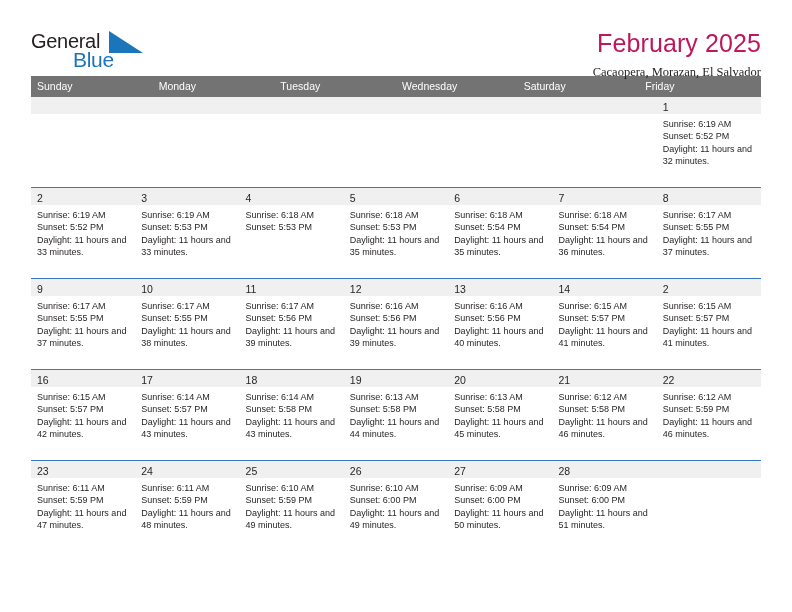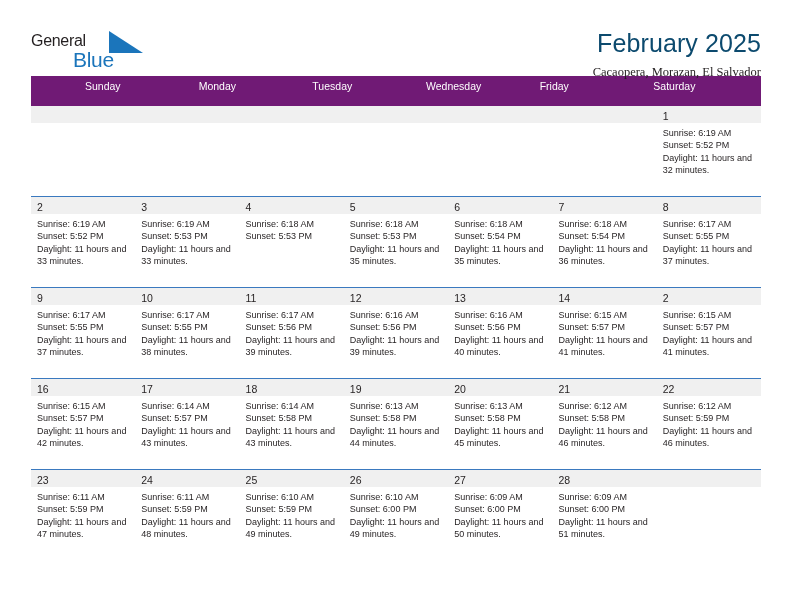--- a/index.html
+++ b/index.html
@@ -30,21 +30,21 @@
     padding-top: 28px;
     height: 72px;
     box-sizing: border-box;
   }
   .brand {
     position: relative;
     width: 120px;
     padding-top: 2px;
   }
   .brand-general {
-    font-size: 16px;
+    font-size: 20px;
     color: #231f20;
     letter-spacing: -0.3px;
     line-height: 22px;
     display: block;
   }
   .brand-blue {
     font-size: 21px;
     color: #1b75bb;
     letter-spacing: -0.3px;
     line-height: 21px;
@@ -56,42 +56,41 @@
     position: absolute;
     left: 78px;
     top: 3px;
   }
   .titleblock {
     text-align: right;
     padding-top: 0px;
   }
   .cal-title {
     font-size: 25px;
-    color: #0c4a6e;
+    color: #be185d;
     line-height: 30px;
     letter-spacing: 0.1px;
   }
   .cal-subtitle {
     font-size: 12.5px;
     color: #231f20;
     line-height: 17px;
     margin-top: 6px;
     font-family: Liberation Serif, serif;
   }
 
   
   .calendar {
     width: 730px;
     margin-top: 4px;
   }
   .weekday-row {
     display: flex;
-    background: #701a75;
-    height: 30px;
-    padding-left: 48px;
+    background: #737373;
+    height: 21px;
   }
   .weekday {
     flex: 1 1 0;
     color: #ffffff;
     font-size: 10.5px;
     line-height: 21px;
     padding-left: 6px;
     box-sizing: border-box;
     overflow: hidden;
     white-space: nowrap;
@@ -160,22 +159,22 @@
     </div>
 
   </div>
 
   <div class="calendar">
     <div class="weekday-row" id="weekday-row">
         <div class="weekday">Sunday</div>
         <div class="weekday">Monday</div>
         <div class="weekday">Tuesday</div>
         <div class="weekday">Wednesday</div>
+        <div class="weekday">Saturday</div>
         <div class="weekday">Friday</div>
-        <div class="weekday">Saturday</div>
       </div>
     <div id="weeks-container">
         <div class="week-row first">
           <div class="day-cell empty">
             <div class="day-num-band"><span class="day-num"></span></div>
           </div>
           <div class="day-cell empty">
             <div class="day-num-band"><span class="day-num"></span></div>
           </div>
           <div class="day-cell empty">

